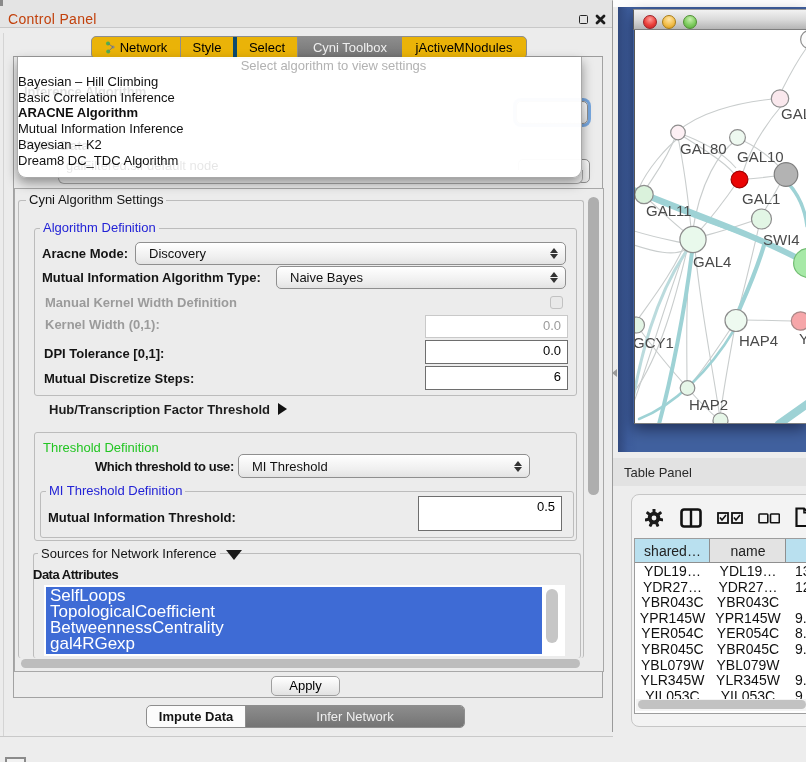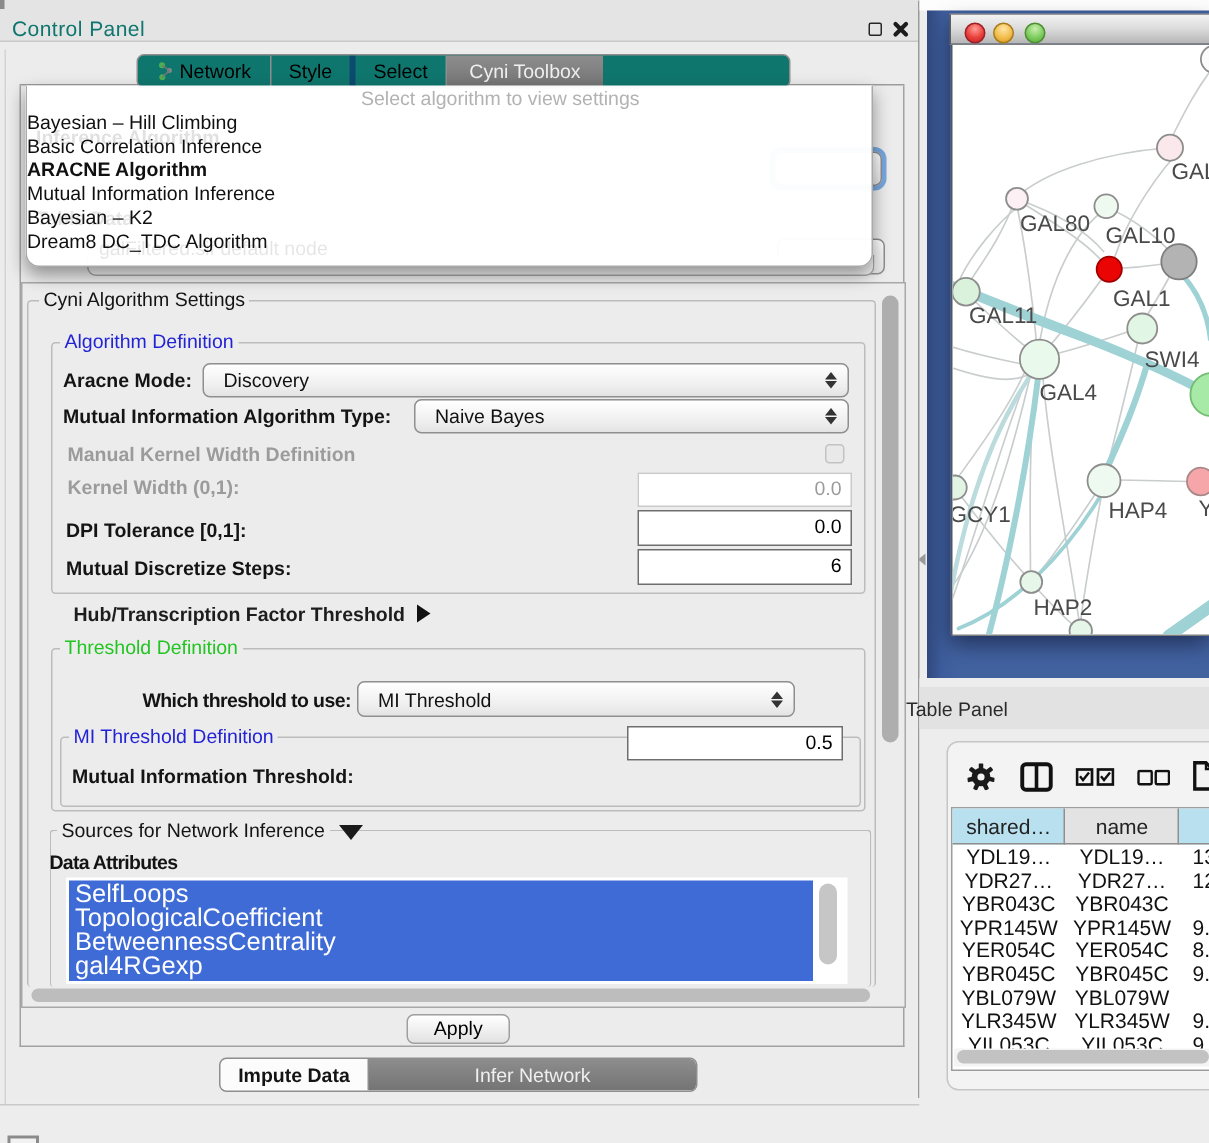--- a/index.html
+++ b/index.html
@@ -18,40 +18,41 @@
 .tri-u{width:0;height:0;border-left:4px solid transparent;border-right:4px solid transparent;border-bottom:5px solid #333}
 .tri-d{width:0;height:0;border-left:4px solid transparent;border-right:4px solid transparent;border-top:5px solid #333}
 .fld{position:absolute;background:#fff;font:13px "Liberation Sans",sans-serif;text-align:right}
 </style>
 </head>
 <body>
 
 <div class="a" id="cpwin" style="left:0;top:5;width:612px;height:731px;background:#ececec;border-right:1px solid #9a9a9a;border-top:1px solid #d6d6d6"></div>
 
 <div class="a" style="left:0;top:6;width:612px;height:27px;background:#e4e4e4;border-bottom:1px solid #c8c8c8"></div>
-<div class="a" style="left:8px;top:11px;color:#0f766e;font-size:14px;letter-spacing:0.3px">Control Panel</div>
+<div class="a" style="left:8px;top:11px;color:#c2410c;font-size:14px;letter-spacing:0.3px">Control Panel</div>
 <div class="a" style="left:579px;top:15px;width:6.5px;height:6.5px;border:1.6px solid #262626;border-radius:1.5px"></div>
 <svg class="a" style="left:595px;top:14px" width="11" height="11" viewBox="0 0 11 11">
   <path d="M2,2 L9,9 M9,2 L2,9" stroke="#1c1c1c" stroke-width="2.8" stroke-linecap="round"></path>
 </svg>
 
 <div class="a" style="left:13px;top:56px;width:590px;height:1px;background:#9c9c9c"></div>
-<div class="a" id="tabbar" style="left:91px;top:36px;width:434px;height:21px;border:1px solid #8e8e8e;border-radius:5px;display:flex;background:#0f766e;overflow:hidden">
+<div class="a" id="tabbar" style="left:91px;top:36px;width:434px;height:21px;border:1px solid #8e8e8e;border-radius:5px;display:flex;background:#eab308;overflow:hidden">
   <div style="width:88px;border-right:1px solid #8e8e8e;display:flex;align-items:center;justify-content:center;font-size:13px;gap:4px">
     <svg width="11" height="13" viewBox="0 0 11 13">
         <circle cx="3" cy="2.5" r="2" fill="#4caf50"></circle>
         <circle cx="8" cy="6" r="1.6" fill="#8a8a8a"></circle>
         <circle cx="3.2" cy="10.5" r="2" fill="#4caf50"></circle>
         <path d="M3,2.5 L8,6 L3.2,10.5" stroke="#777" stroke-width="1" fill="none"></path>
       </svg>
     <span>Network</span>
     </div>
   <div style="width:52px;border-right:4px solid #0c4a6e;display:flex;align-items:center;justify-content:center;font-size:13px">Style</div>
   <div style="width:60px;border-right:1px solid #8e8e8e;display:flex;align-items:center;justify-content:center;font-size:13px">Select</div>
   <div style="width:104px;background:linear-gradient(#8d8d8d,#747474);color:#efefef;display:flex;align-items:center;justify-content:center;font-size:13px">Cyni Toolbox</div>
+  <div style="flex:1;display:flex;align-items:center;justify-content:center;font-size:13px">jActiveMNodules</div>
 </div>
 
 <div class="combo" style="left:516px;top:101px;width:70px;height:21px;box-shadow:0 0 0 3px rgba(90,150,220,.8)"></div>
 <div class="combo" style="left:518px;top:159px;width:70px;height:22px"></div>
 <div class="a" style="left:58px;top:170px;width:523px;height:13px;border:1px solid #a8a8a8;border-top:none;border-radius:0 0 6px 6px;background:#f2f2f2"></div>
 
 <div class="a" style="left:13px;top:57px;width:590px;height:641px;border:1px solid #a2a2a2;border-top:none;box-sizing:border-box"></div>
 <div class="a" style="left:3px;top:33px;width:1px;height:703px;background:#d4d4d4"></div>
 <div class="a" style="left:0px;top:0px;width:3px;height:6px;background:#8a8a8a"></div>
 
@@ -90,35 +91,35 @@
 <div class="a lb" style="left:44px;top:346px">DPI Tolerance [0,1]:</div>
 <div class="fld" style="left:425px;top:340px;width:135px;height:20px;border:1px solid #6e6e6e;padding:2px 6px 0 0">0.0</div>
 
 <div class="a lb" style="left:44px;top:371px">Mutual Discretize Steps:</div>
 <div class="fld" style="left:425px;top:366px;width:135px;height:20px;border:1px solid #6e6e6e;padding:2px 6px 0 0">6</div>
 
 <div class="a lb" style="left:49px;top:402px;color:#1d1d1d">Hub/Transcription Factor Threshold</div>
 <div class="a" style="left:278px;top:403px;width:0;height:0;border-top:6px solid transparent;border-bottom:6px solid transparent;border-left:9px solid #111"></div>
 
 <div class="grp" style="left:34px;top:432px;width:541px;height:107px"></div>
-<div class="a gt" style="left:40px;top:424px;color:#23c523">Threshold Definition</div>
+<div class="a gt" style="left:40px;top:440px;color:#23c523">Threshold Definition</div>
 
 <div class="a lb" style="left:95px;top:459px;letter-spacing:-0.4px">Which threshold to use:</div>
 <div class="combo" style="left:238px;top:454px;width:290px;height:22px">
     <span style="position:absolute;left:13px;top:4px">MI Threshold</span>
     <span class="ar">
       <span class="tri-u"></span>
       <span class="tri-d"></span>
     </span>
   </div>
 
 <div class="grp" style="left:40px;top:491px;width:532px;height:45px"></div>
 <div class="a gt" style="left:46px;top:483px;color:#2323d6">MI Threshold Definition</div>
 <div class="a lb" style="left:48px;top:510px">Mutual Information Threshold:</div>
-<div class="fld" style="left:418px;top:484px;width:136px;height:19px;border:1px solid #6e6e6e;padding:2px 6px 0 0">0.5</div>
+<div class="fld" style="left:418px;top:496px;width:136px;height:19px;border:1px solid #6e6e6e;padding:2px 6px 12px 0">0.5</div>
 
 <div class="grp" style="left:33px;top:553px;width:546px;height:104px;border-bottom:none"></div>
 <div class="a gt ln" style="left:38px;top:546px">Sources for Network Inference</div>
 <div class="a" style="left:226px;top:550px;width:0;height:0;border-left:8.5px solid transparent;border-right:8.5px solid transparent;border-top:10px solid #1a1a1a;z-index:5"></div>
 <div class="a lb" style="left:33px;top:567px;letter-spacing:-0.5px">Data Attributes</div>
 
 <div class="a" style="left:44px;top:585px;width:521px;height:71px;background:#fff"></div>
 <div class="a" style="left:46px;top:587px;width:496px;height:66.5px;background:#3e6bd5"></div>
 <div class="a" style="left:50px;top:587.5px;color:#fff;font-size:17px;line-height:16.3px">SelfLoops<br>TopologicalCoefficient<br>BetweennessCentrality<br>gal4RGexp</div>
 <div class="a" style="left:546px;top:589px;width:12px;height:54px;background:#c6c6c6;border-radius:6px"></div>
@@ -223,21 +224,21 @@
     <text x="-2" y="318">GCY1</text>
     <text x="104" y="315.5">HAP4</text>
     <text x="164" y="314">Y</text>
     <text x="54" y="380">HAP2</text>
   </g>
 </svg>
 </div>
 
 <div class="a" style="left:613px;top:452px;width:193px;height:310px;background:#ededed"></div>
 <div class="a" style="left:613px;top:458px;width:193px;height:28px;background:#e2e2e2"></div>
-<div class="a ln" style="left:604px;top:465px;color:#2a2a2a">Table Panel</div>
+<div class="a ln" style="left:624px;top:465px;color:#2a2a2a">Table Panel</div>
 
 <div class="a" style="left:631px;top:494px;width:190px;height:231px;border:1px solid #c6c6c6;border-radius:8px;background:#f3f3f3"></div>
 
 <svg class="a" style="left:645px;top:509px" width="18" height="18" viewBox="0 0 18 18">
   <g fill="#1b1b1b">
     <circle cx="9" cy="9" r="6.2"></circle>
     <g id="t">
         <rect x="7.5" y="-0.4" width="3" height="4.4" rx="0.8"></rect>
       </g>
     <rect x="7.5" y="-0.4" width="3" height="4.4" rx="0.8" transform="rotate(51.4,9,9)"></rect>

